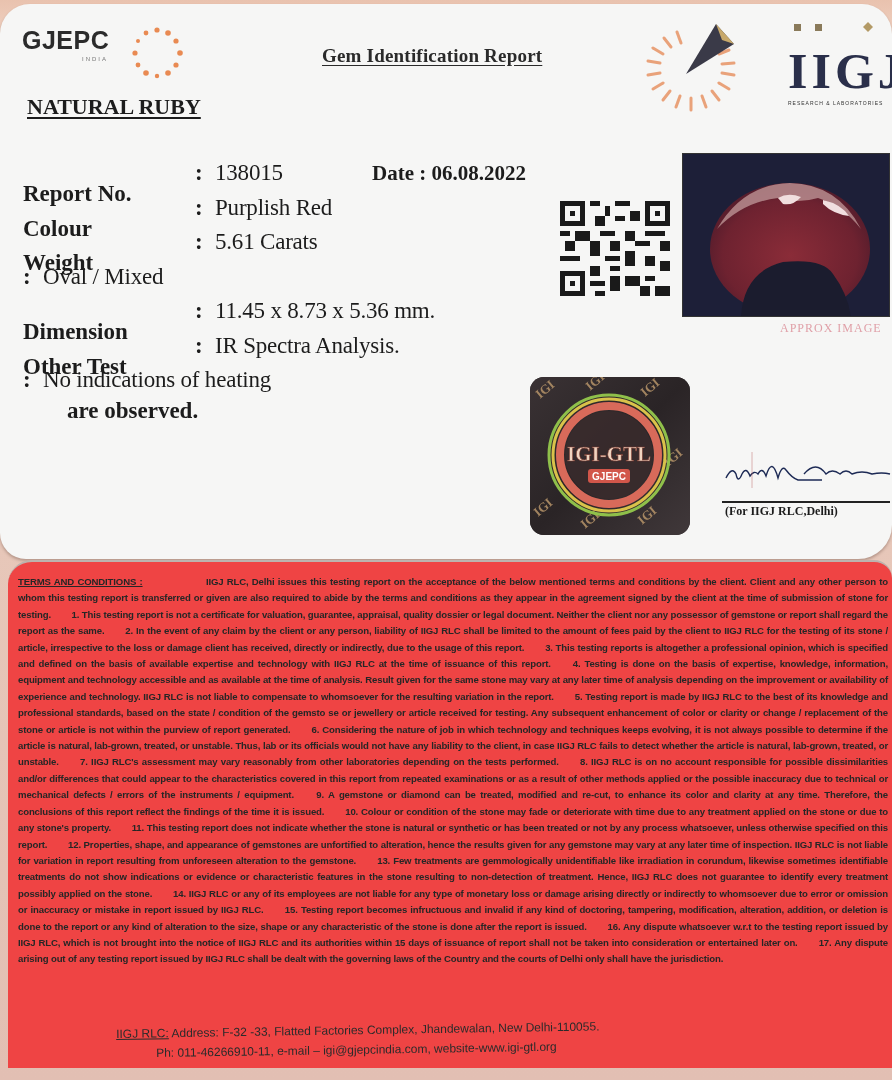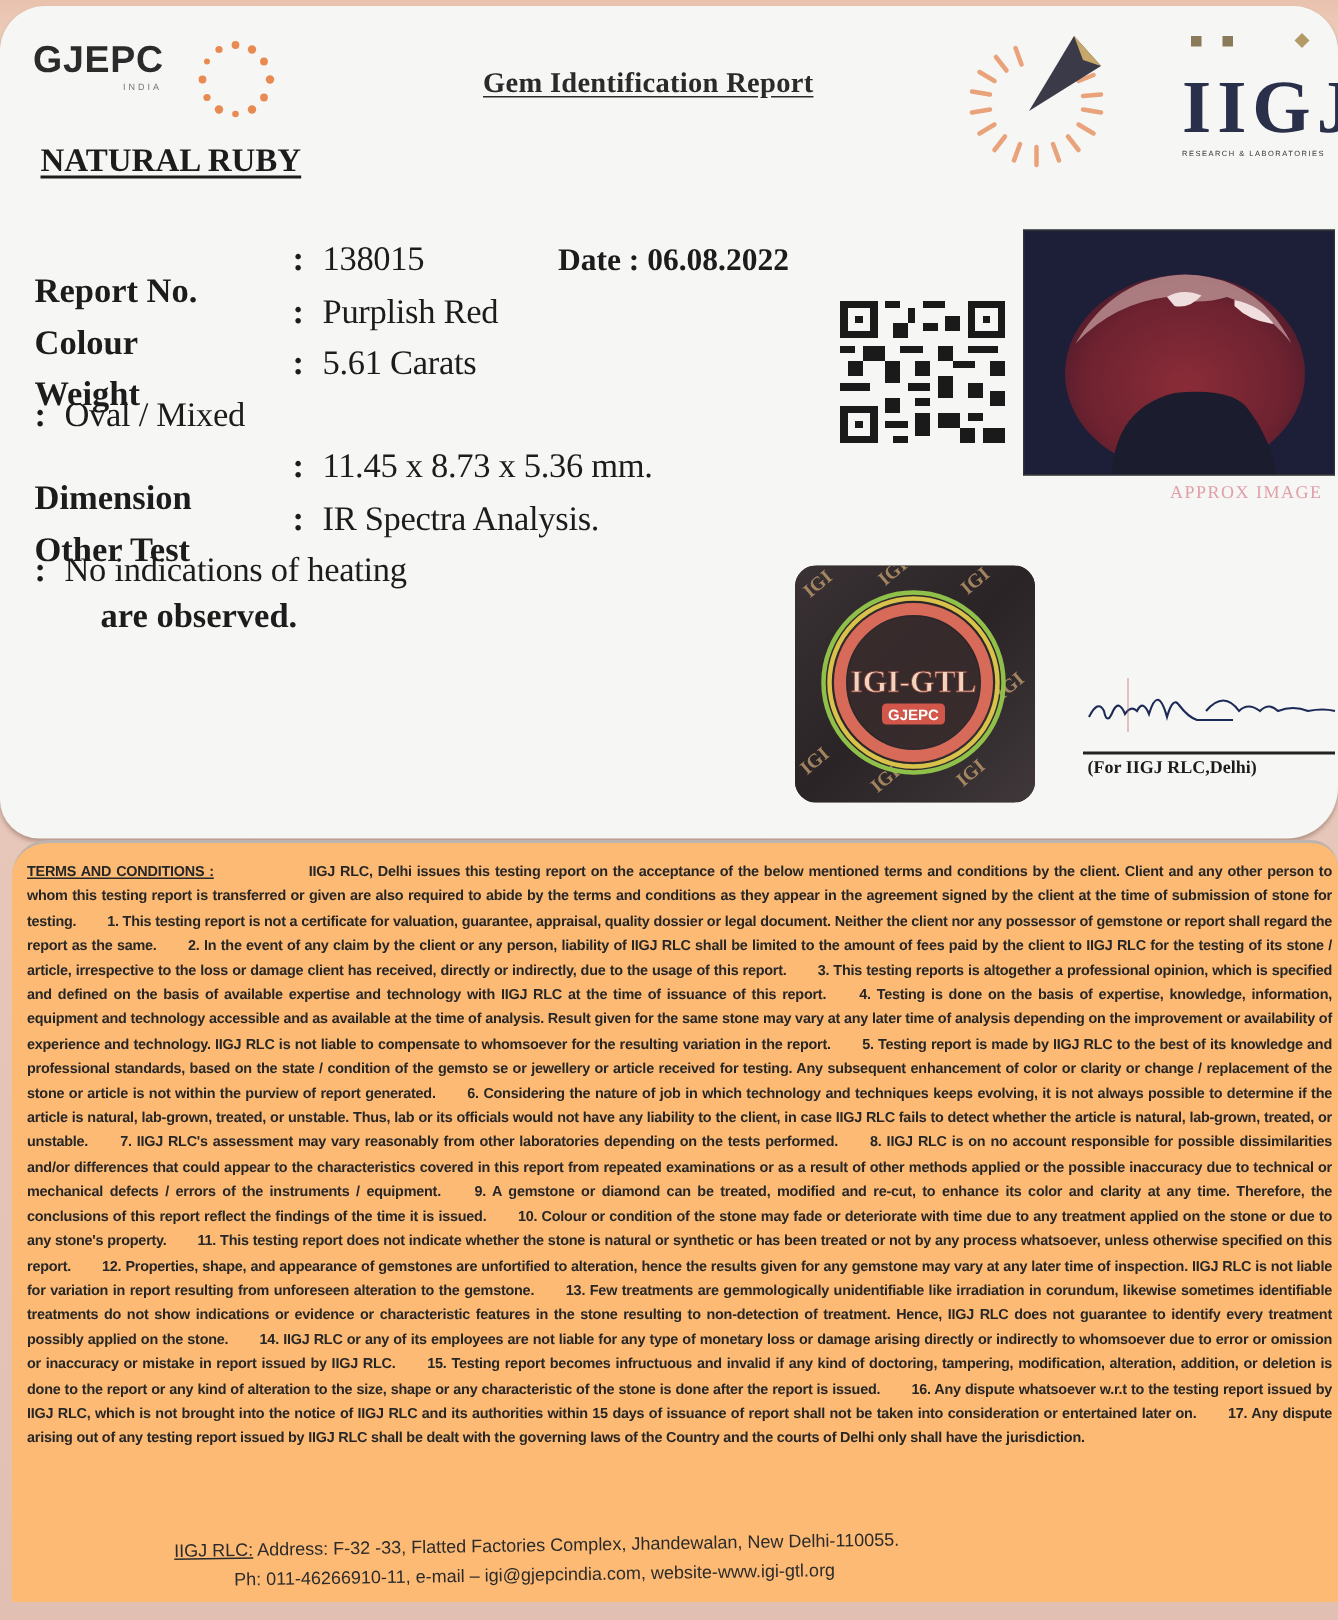--- a/index.html
+++ b/index.html
@@ -15,21 +15,21 @@
     background: #f6f6f5;
   }
   .card-front {
     left: 0; top: 4px; width: 892px; height: 555px;
     border-radius: 30px 30px 34px 26px;
     box-shadow: 0 2px 3px rgba(90,60,50,0.35);
   }
   .card-back {
     left: 8px; top: 560px; width: 884px; height: 508px;
     border-radius: 24px 18px 0 0;
-    background: #fdba74;
+    background: #ef4444;
     border-top: 2px solid #bdb3ae;
   }
   
   .gjepc-logo {
     position: absolute; left: 22px; top: 22px; display: flex; align-items: flex-start;
   }
   .gjepc-text {
     font-family: "Liberation Sans", sans-serif; font-size: 25px; font-weight: bold;
     letter-spacing: 0.5px; color: #2b2b2b; line-height: 28px;
   }

